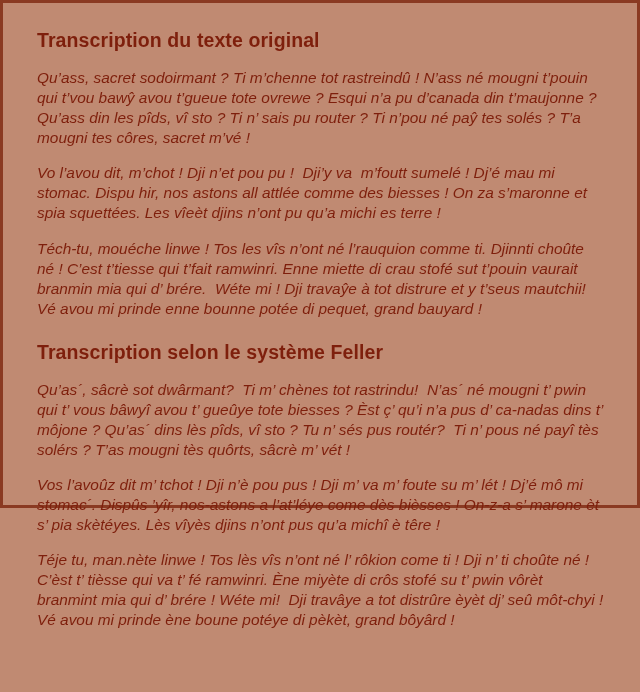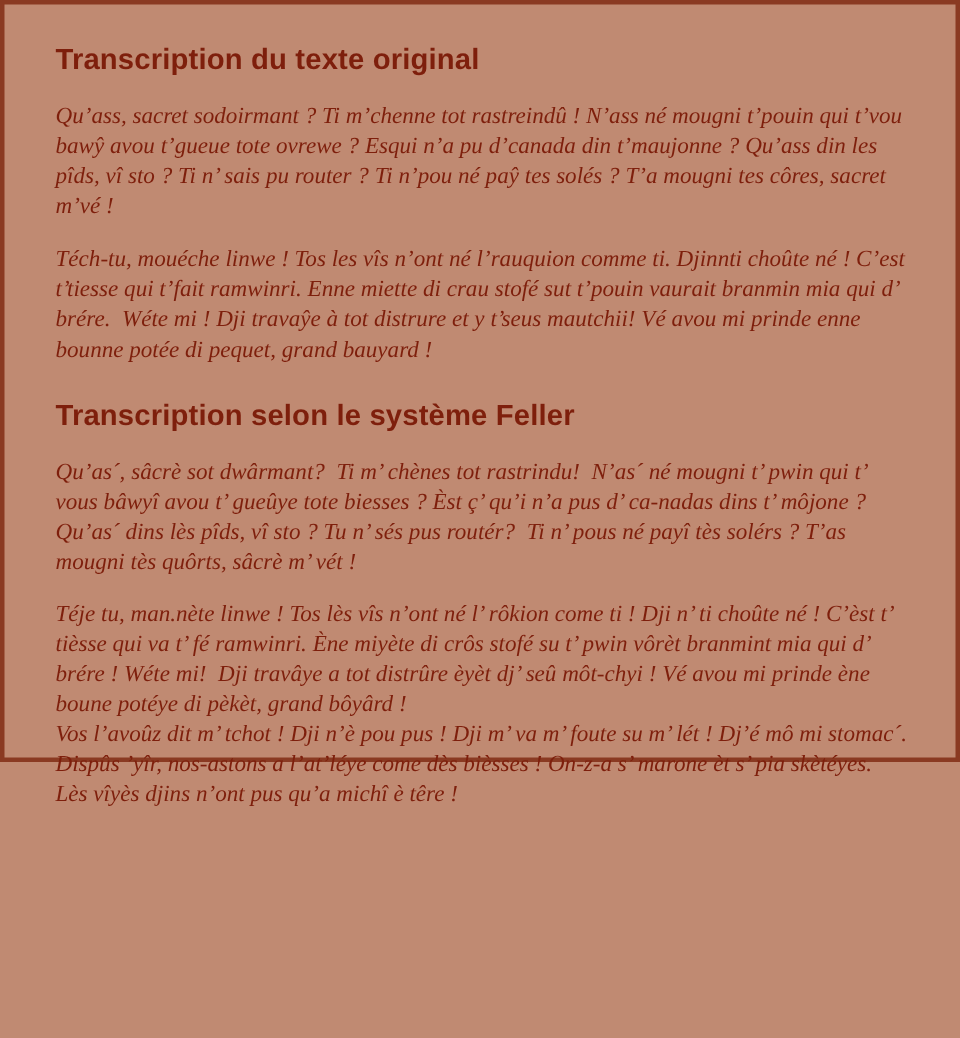--- a/index.html
+++ b/index.html
@@ -27,21 +27,21 @@
     font-weight: bold;
     color: #7e1f0c;
     letter-spacing: 0.1px;
     margin: 0 0 16px 0;
     line-height: 1.2;
   }
   .section-title.second {
     margin-top: 22px;
   }
   .para {
-    font-family: Liberation Serif, serif;
+    font-family: Liberation Sans, sans-serif;
     font-style: italic;
     font-size: 15.4px;
     line-height: 1.30;
     color: #7e1f0c;
     margin: 0 0 15px 0;
     text-align: left;
     white-space: pre-wrap;
   }
   .para.last {
     margin-bottom: 0;
@@ -52,23 +52,24 @@
   }
 </style>
 </head>
 <body>
 
 <div class="page">
 
   <div class="block">
     <h2 class="section-title">Transcription du texte original</h2>
     <p class="para">Qu’ass, sacret sodoirmant ? Ti m’chenne tot rastreindû ! N’ass né mougni t’pouin qui t’vou bawŷ avou t’gueue tote ovrewe ? Esqui n’a pu d’canada din t’maujonne ? Qu’ass din les pîds, vî sto ? Ti n’ sais pu router ? Ti n’pou né paŷ tes solés ? T’a mougni tes côres, sacret m’vé !</p>
+    <p class="para">Vo l’avou dit, m’chot ! Dji n’et pou pu !  Dji’y va  m’foutt sumelé ! Dj’é mau mi stomac. Dispu hir, nos astons all attlée comme des biesses ! On za s’maronne et spia squettées. Les vîeèt djins n’ont pu qu’a michi es terre !</p>
     <p class="para last">Téch-tu, mouéche linwe ! Tos les vîs n’ont né l’rauquion comme ti. Djinnti choûte né ! C’est t’tiesse qui t’fait ramwinri. Enne miette di crau stofé sut t’pouin vaurait branmin mia qui d’ brére.  Wéte mi ! Dji travaŷe à tot distrure et y t’seus mautchii! Vé avou mi prinde enne bounne potée di pequet, grand bauyard !</p>
   </div>
 
   <div class="block">
     <h2 class="section-title second">Transcription selon le système Feller</h2>
     <p class="para">Qu’as´, sâcrè sot dwârmant?  Ti m’ chènes tot rastrindu!  N’as´ né mougni t’ pwin qui t’ vous bâwyî avou t’ gueûye tote biesses ? Èst ç’ qu’i n’a pus d’ ca-nadas dins t’ môjone ? Qu’as´ dins lès pîds, vî sto ? Tu n’ sés pus routér?  Ti n’ pous né payî tès solérs ? T’as mougni tès quôrts, sâcrè m’ vét !</p>
+    <p class="para">Vos l’avoûz dit m’ tchot ! Dji n’è pou pus ! Dji m’ va m’ foute su m’ lét ! Dj’é mô mi stomac´. Dispûs ’yîr, nos-astons a l’at’léye come dès bièsses ! On-z-a s’ marone èt s’ pia skètéyes. Lès vîyès djins n’ont pus qu’a michî è têre !</p>
     <p class="para last">Téje tu, man.nète linwe ! Tos lès vîs n’ont né l’ rôkion come ti ! Dji n’ ti choûte né ! C’èst t’ tièsse qui va t’ fé ramwinri. Ène miyète di crôs stofé su t’ pwin vôrèt branmint mia qui d’ brére ! Wéte mi!  Dji travâye a tot distrûre èyèt dj’ seû môt-chyi ! Vé avou mi prinde ène boune potéye di pèkèt, grand bôyârd !</p>
-    <p class="para">Vos l’avoûz dit m’ tchot ! Dji n’è pou pus ! Dji m’ va m’ foute su m’ lét ! Dj’é mô mi stomac´. Dispûs ’yîr, nos-astons a l’at’léye come dès bièsses ! On-z-a s’ marone èt s’ pia skètéyes. Lès vîyès djins n’ont pus qu’a michî è têre !</p>
   </div>
 
 </div>
 
 </body></html>

